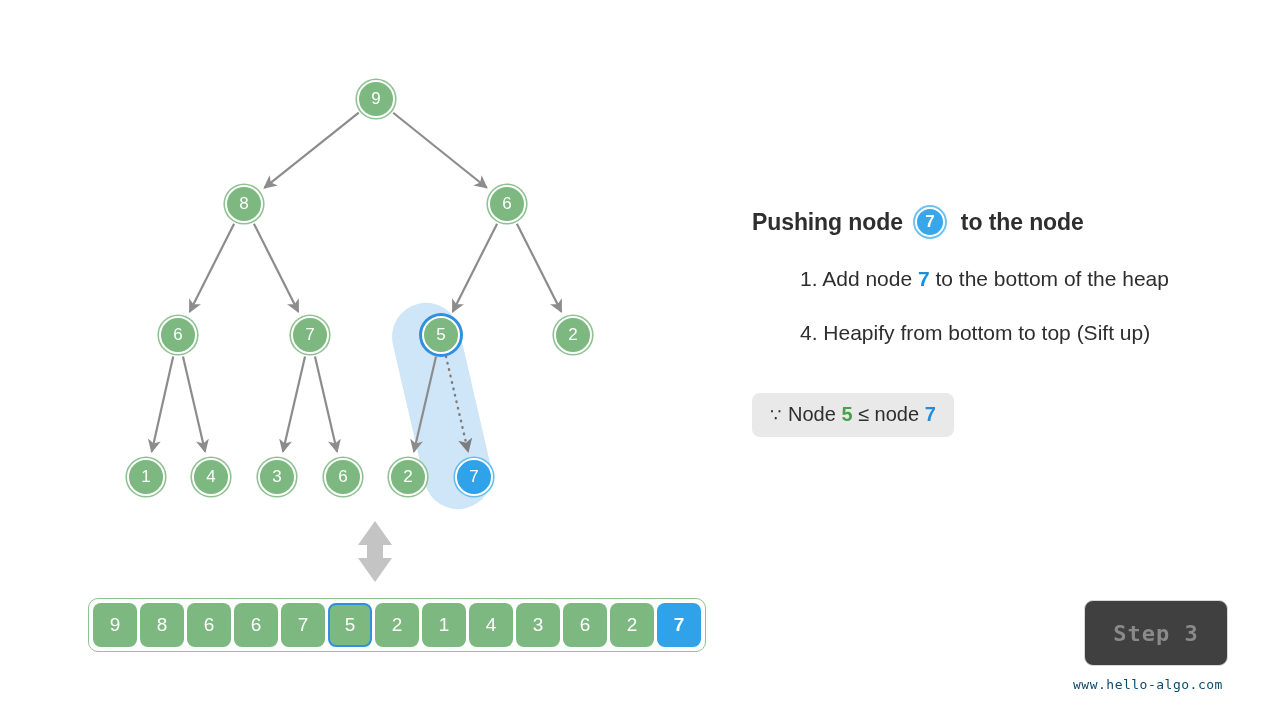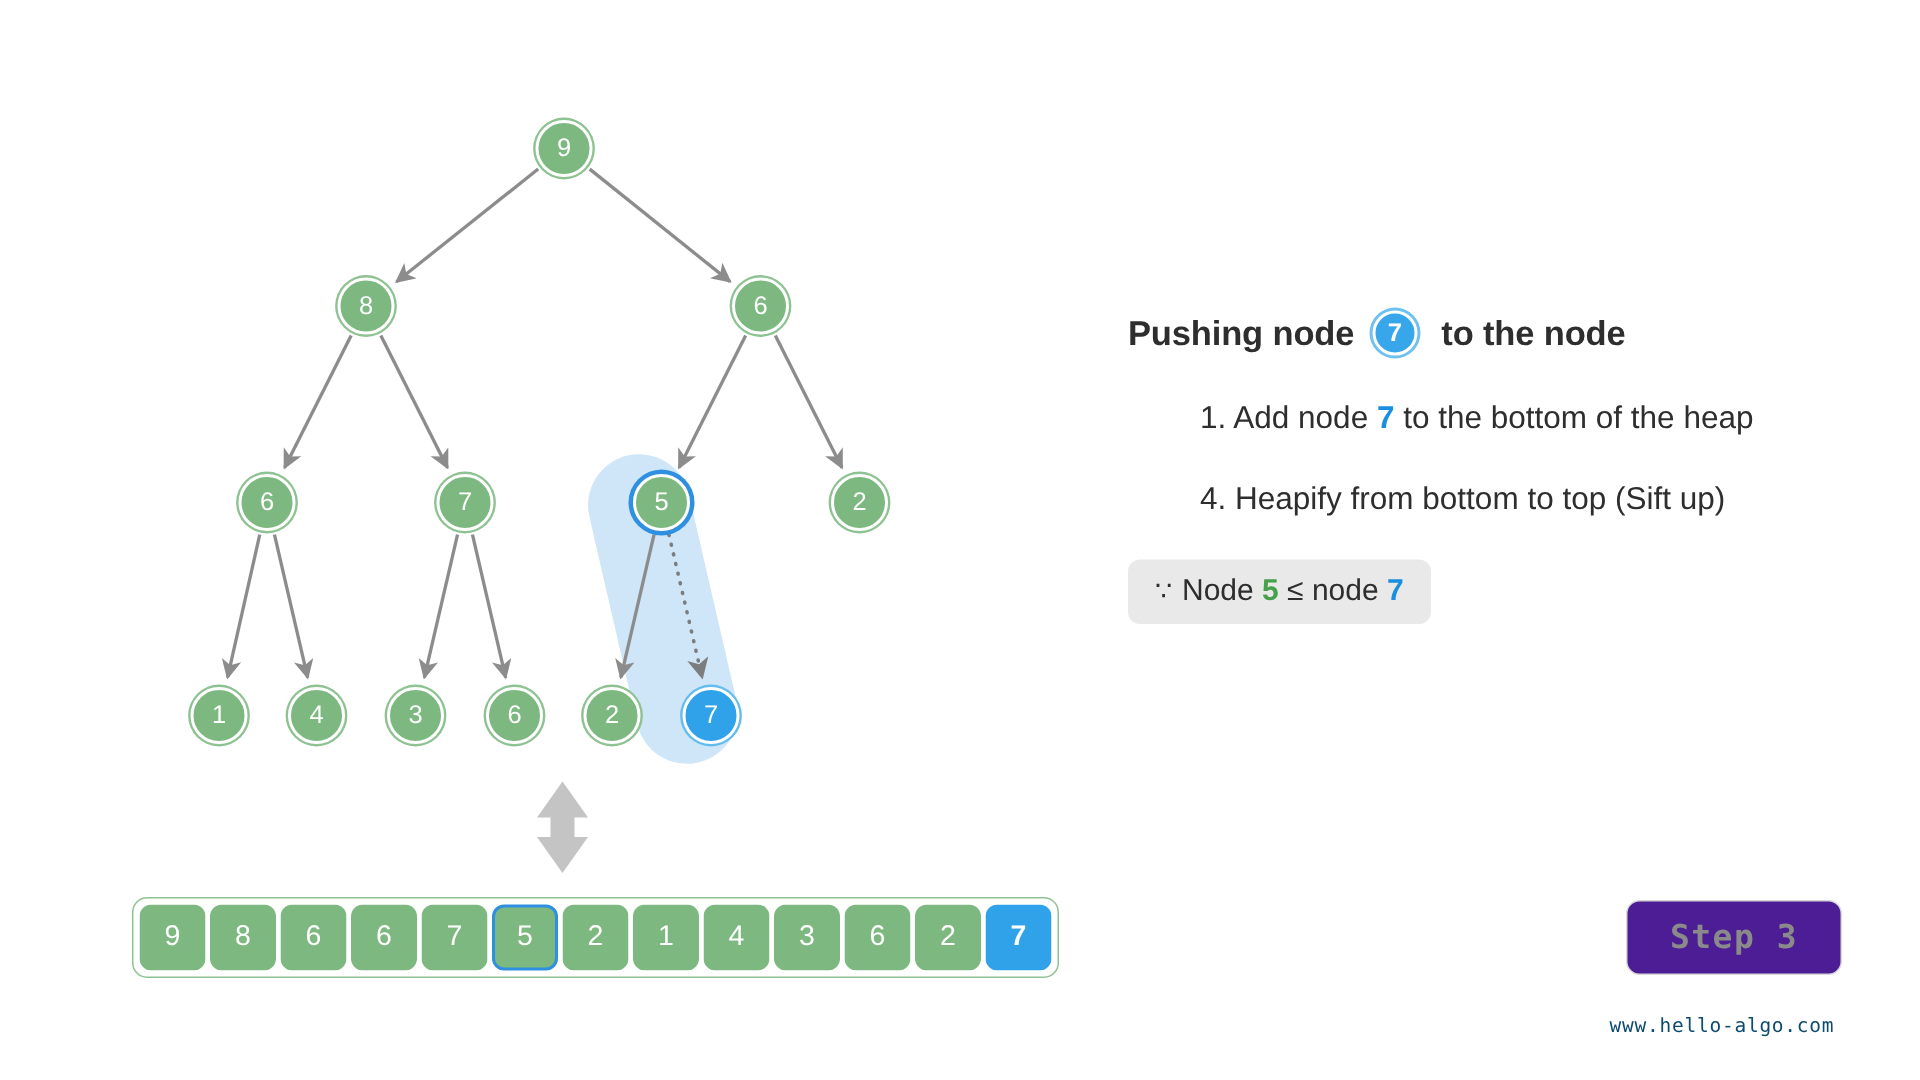--- a/index.html
+++ b/index.html
@@ -74,33 +74,34 @@
 
   .note-box {
     display: inline-block;
     background: #e9e9e9;
     border-radius: 8px;
     padding: 9px 18px 10px 18px;
     font-size: 20px;
     color: #2e2e2e;
     white-space: nowrap;
     line-height: 24px;
+    margin-top: 20px;
   }
   .note-box .because { font-size: 18px; letter-spacing: 1px;}
 
   
   .step-box {
     position: absolute;
     left: 1084px;
     top: 600px;
     width: 144px;
-    height: 50px;
+    height: 66px;
     border: 1.5px solid #d8d8d8;
     border-radius: 9px;
-    background: #4c1d95;
+    background: #404040;
     display: flex;
     align-items: center;
     justify-content: center;
     font-family: "DejaVu Sans Mono", monospace;
     font-size: 22px;
     font-weight: bold;
     color: #8a8a8a;
     letter-spacing: 1px;
     box-sizing: border-box;
   }

